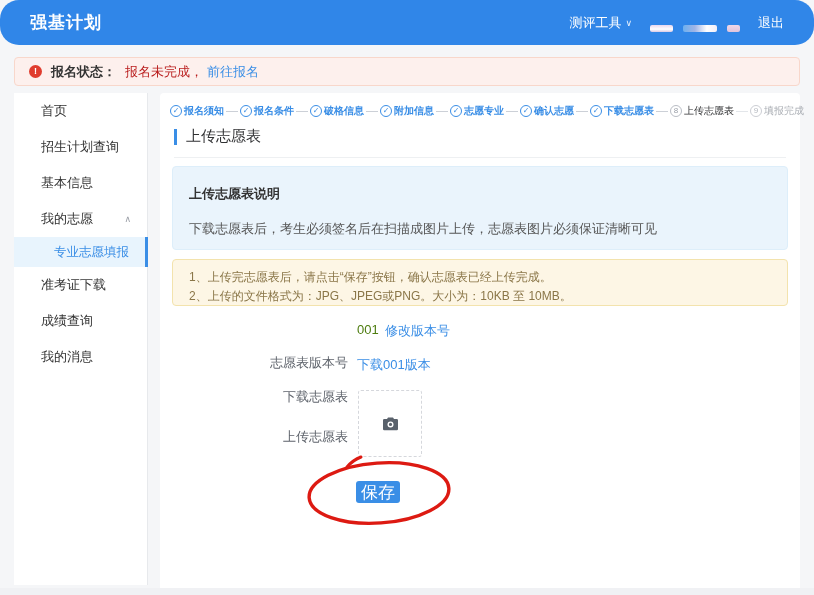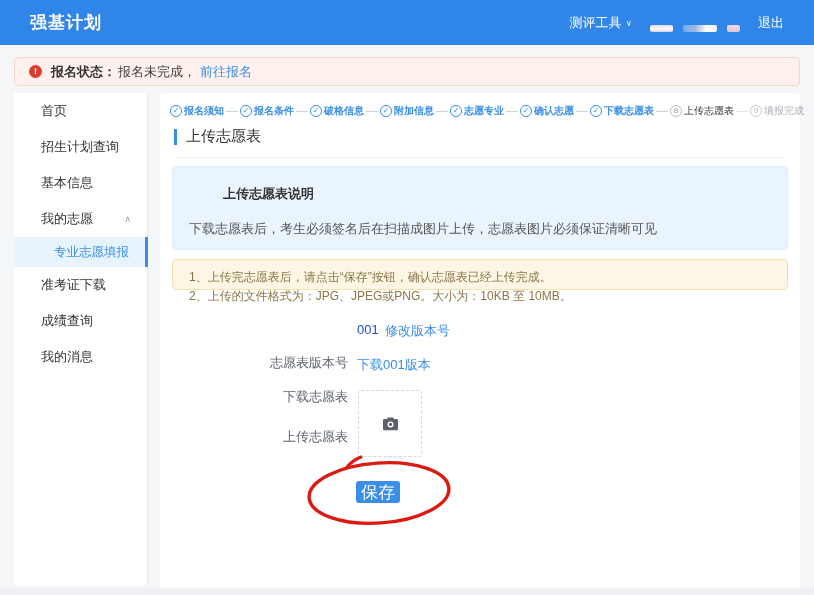--- a/index.html
+++ b/index.html
@@ -8,21 +8,21 @@
     font-family:"Liberation Sans","DejaVu Sans",sans-serif;
     background:#f5f6f8;
     position:relative;
     overflow:hidden;
     color:#303133;
   }
   
   .header {
     position:absolute; left:0; top:0; width:814px; height:45px;
     background:#3086e8; display:flex; align-items:center;
-    padding:0 30px; color:#fff;
+    padding:0 30px; color:#fff;border-radius:19px;
   }
   .header-title { font-size:17px; font-weight:bold; letter-spacing:1px; }
   .header-right { margin-left:auto; display:flex; align-items:flex-end; gap:18px; font-size:13px; }
   .tools-menu { cursor:pointer; display:flex; align-items:center; gap:4px; }
   .caret { font-size:9px; opacity:.9; }
   .redacted-group { display:flex; align-items:center; gap:10px; }
   .redact { height:7px; border-radius:2px; }
   .redact.r1 { width:23px; background:linear-gradient(180deg,#e8d8ef 0%,#ffffff 60%,#d8c8e4 100%); }
   .redact.r2 { width:34px; background:linear-gradient(90deg,#6db0ef 0%,#9fb4e6 35%,#ffffff 70%,#f2eef8 100%); }
   .redact.r3 { width:13px; background:linear-gradient(180deg,#f0d8e8 0%,#e0c4dc 100%); }
@@ -33,21 +33,21 @@
     position:absolute; left:14px; top:57px; width:786px; height:29px;
     background:#fdf0ed; border:1px solid #f8d7cb; border-radius:4px;
     display:flex; align-items:center; padding:0 14px; font-size:13px;
   }
   .alert-icon {
     width:13px; height:13px; border-radius:50%; background:#e03c2e; color:#fff;
     font-size:9px; font-weight:bold; text-align:center; line-height:13px;
     margin-right:9px; flex:0 0 auto;
   }
   .alert-label { font-weight:bold; color:#333; }
-  .alert-status { color:#404040; margin-left:2px; }
+  .alert-status { color:#b91c1c; margin-left:9px; }
   .alert-link { color:#3a8ee6; margin-left:4px; cursor:pointer; }
 
   
   .sidebar {
     position:absolute; left:14px; top:93px; width:134px; height:492px;
     background:#fff; border-right:1px solid #e7e9ec;
   }
   .side-item {
     height:36px; line-height:36px; padding-left:27px; font-size:13px;
     color:#333; cursor:pointer; white-space:nowrap; position:relative;
@@ -94,36 +94,36 @@
   .title-bar { width:3px; height:16px; background:#3a8ee6; margin-right:9px; }
   .page-title { font-size:15px; color:#303133; }
   .title-divider { position:absolute; left:14px; right:14px; top:64px; height:1px; background:#eef0f2; }
 
   
   .notice {
     position:absolute; left:12px; width:616px; top:73px; height:84px;
     background:#eaf4fc; border:1px solid #ddeefa; border-radius:4px;
     padding:18px 16px 0 16px; font-size:13px;
   }
-  .notice-title { font-weight:bold; color:#333;margin-left:34px; }
+  .notice-title { font-weight:bold; color:#333; }
   .notice-body { margin-top:17px; color:#555; }
 
   
   .warn {
-    position:absolute; left:12px; width:616px; top:166px; height:31px;
+    position:absolute; left:12px; width:616px; top:166px; height:47px;
     background:#fdf6e5; border:1px solid #f3e3ad; border-radius:4px;
     padding:8px 16px; font-size:12px; color:#8a7648; line-height:19px;
   }
 
   
   .form-label {
     position:absolute; left:14px; width:174px; text-align:right;
     font-size:13px; color:#5f646c; white-space:nowrap;margin-top:32px;
   }
-  .form-val { position:absolute; font-size:13px; color:#1d4ed8; }
+  .form-val { position:absolute; font-size:13px; color:#4d7c0f; }
   .form-link { position:absolute; font-size:13px; color:#3a8ee6; cursor:pointer; }
 
   .upload-box {
     position:absolute; left:198px; top:297px; width:64px; height:67px;
     border:1px dashed #d5d7dc; border-radius:3px; background:#fff;
     display:flex; align-items:center; justify-content:center; cursor:pointer;
   }
 
   .save-btn {
     position:absolute; left:196px; top:388px; width:44px; height:22px;

